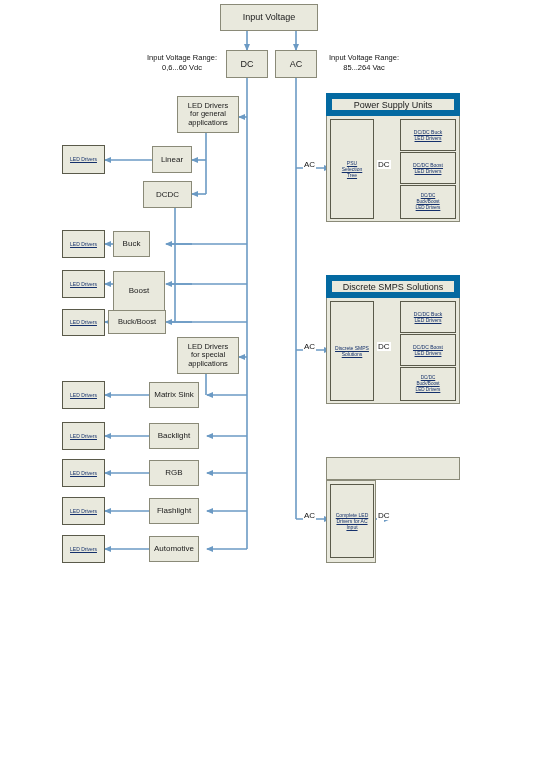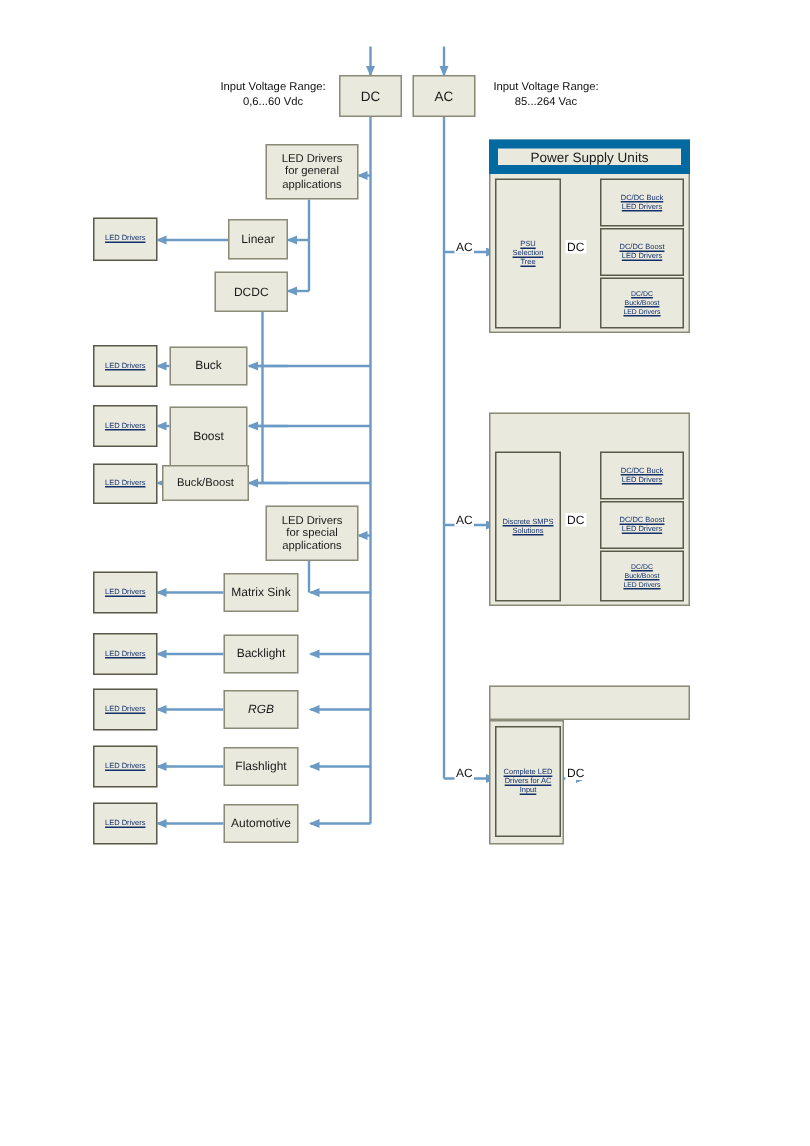--- a/index.html
+++ b/index.html
@@ -163,20 +163,23 @@
       <path d="M296,350 L330,350"></path>
 
       <path d="M296,519 L330,519"></path>
 
       <path d="M374,168 L390,168"></path>
       <path d="M374,350 L390,350"></path>
       <path d="M374,519 L390,519"></path>
     </g>
   </svg>
 
+  <div class="box" style="left:220px; top:4px; width:98px; height:27px; font-size:9px;">
+    <span>Input Voltage</span>
+  </div>
 
   <div class="box" style="left:226px; top:50px; width:42px; height:28px; font-size:9px;">
     <span>DC</span>
   </div>
   <div class="box" style="left:275px; top:50px; width:42px; height:28px; font-size:9px;">
     <span>AC</span>
   </div>
 
   <div class="caption" style="left:140px; top:53px; width:84px;">
     <div>Input Voltage Range:</div>
@@ -197,21 +200,21 @@
     <span>Linear</span>
   </div>
   <div class="linkbox" style="left:62px; top:145px; width:43px; height:29px;">
     <span class="linktext">LED Drivers</span>
   </div>
 
   <div class="box" style="left:143px; top:181px; width:49px; height:27px; font-size:8px;">
     <span>DCDC</span>
   </div>
 
-  <div class="box" style="left:113px; top:231px; width:52px; height:26px; font-size:8px;">
+  <div class="box" style="left:113px; top:231px; width:37px; height:26px; font-size:8px;">
     <span>Buck</span>
   </div>
   <div class="linkbox" style="left:62px; top:230px; width:43px; height:28px;">
     <span class="linktext">LED Drivers</span>
   </div>
 
   <div class="box" style="left:113px; top:271px; width:52px; height:40px; font-size:8px;">
     <span>Boost</span>
   </div>
   <div class="linkbox" style="left:62px; top:270px; width:43px; height:28px;">
@@ -238,21 +241,21 @@
     <span class="linktext">LED Drivers</span>
   </div>
 
   <div class="box" style="left:149px; top:423px; width:50px; height:26px; font-size:8px;">
     <span>Backlight</span>
   </div>
   <div class="linkbox" style="left:62px; top:422px; width:43px; height:28px;">
     <span class="linktext">LED Drivers</span>
   </div>
 
-  <div class="box" style="left:149px; top:460px; width:50px; height:26px; font-size:8px;font-style:italic;">
+  <div class="box" style="left:149px; top:460px; width:50px; height:26px; font-size:8px;">
     <span>RGB</span>
   </div>
   <div class="linkbox" style="left:62px; top:459px; width:43px; height:28px;">
     <span class="linktext">LED Drivers</span>
   </div>
 
   <div class="box" style="left:149px; top:498px; width:50px; height:26px; font-size:8px;">
     <span>Flashlight</span>
   </div>
   <div class="linkbox" style="left:62px; top:497px; width:43px; height:28px;">
@@ -283,20 +286,23 @@
     <span class="linktext">DC/DC Boost</span>
     <span class="linktext">LED Drivers</span>
   </div>
   <div class="linkbox" style="left:400px; top:185px; width:56px; height:34px; flex-direction:column;">
     <span class="linktext sm">DC/DC</span>
     <span class="linktext sm">Buck/Boost</span>
     <span class="linktext sm">LED Drivers</span>
   </div>
 
   <div class="group" style="left:326px; top:275px; width:134px; height:129px;"></div>
+  <div class="group-title" style="left:326px; top:275px; width:134px; height:23px;">
+    <span>Discrete SMPS Solutions</span>
+  </div>
   <div class="linkbox" style="left:330px; top:301px; width:44px; height:100px; flex-direction:column;">
     <span class="linktext">Discrete SMPS</span>
     <span class="linktext">Solutions</span>
   </div>
   <div class="linkbox" style="left:400px; top:301px; width:56px; height:32px; flex-direction:column;">
     <span class="linktext">DC/DC Buck</span>
     <span class="linktext">LED Drivers</span>
   </div>
   <div class="linkbox" style="left:400px; top:334px; width:56px; height:32px; flex-direction:column;">
     <span class="linktext">DC/DC Boost</span>

